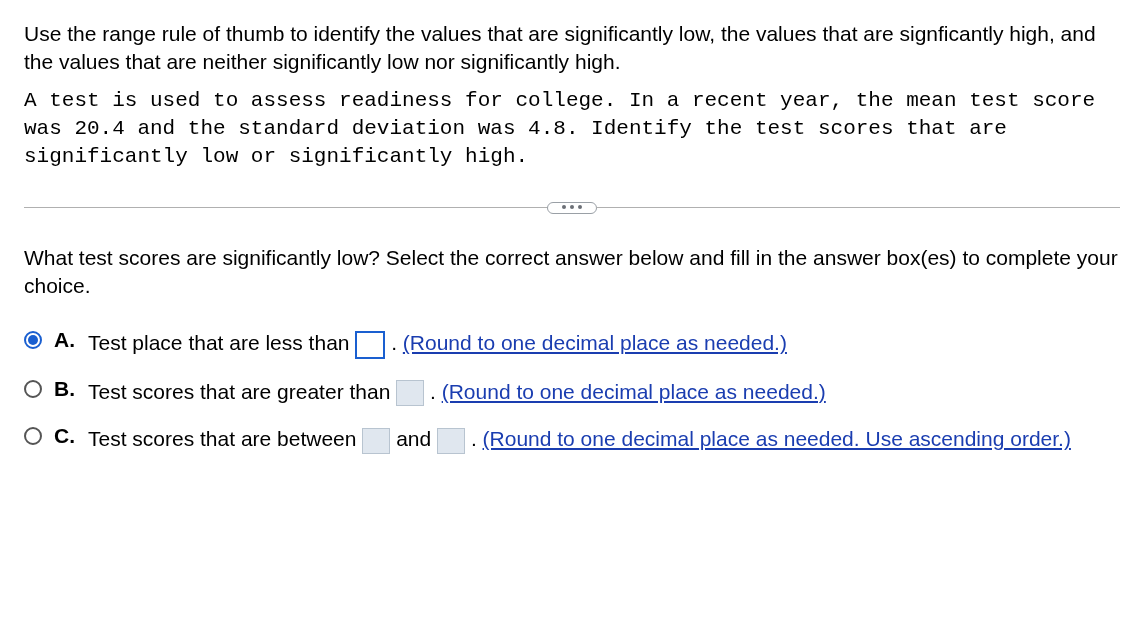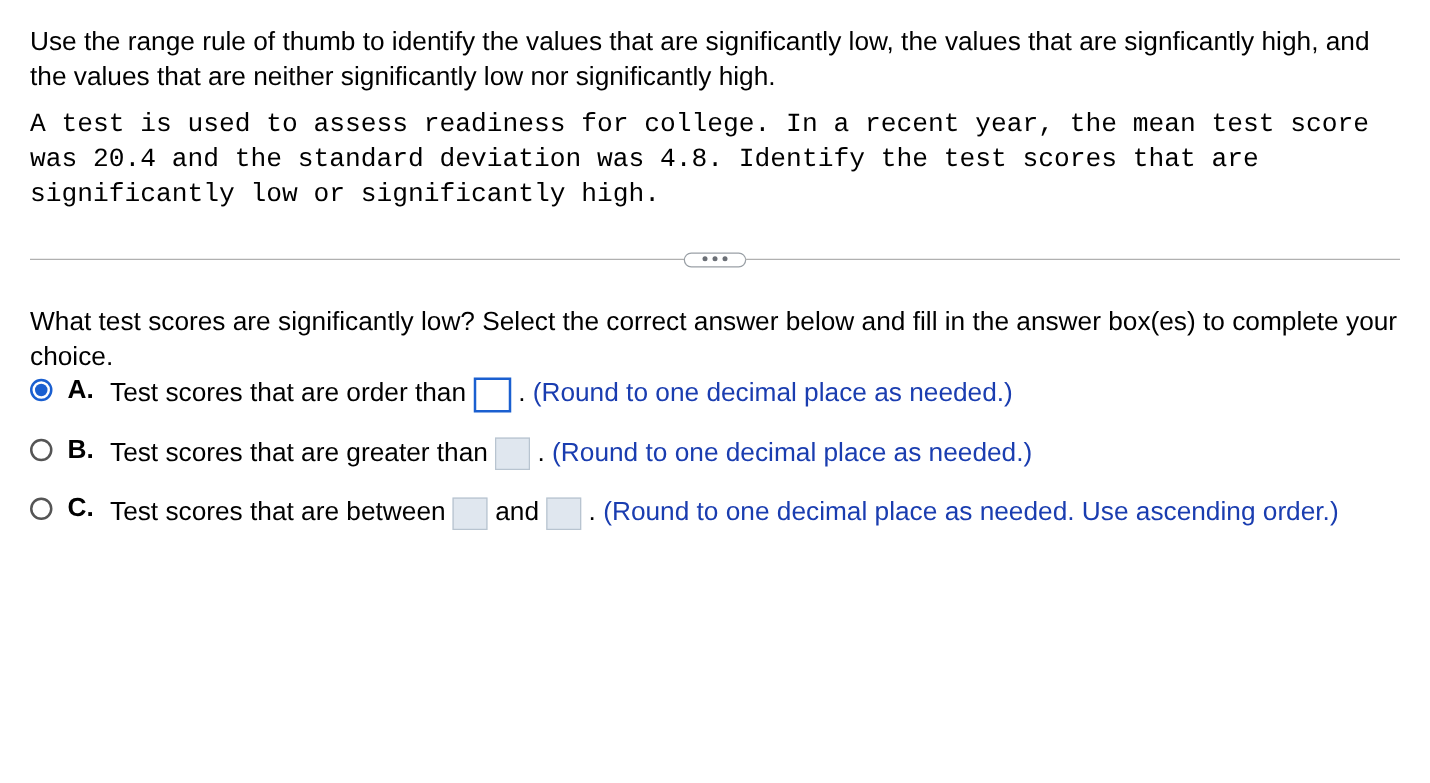--- a/index.html
+++ b/index.html
@@ -47,20 +47,21 @@
     }
     .divider-dot {
       width: 4px;
       height: 4px;
       border-radius: 50%;
       background: #6b6f76;
       display: inline-block;
     }
     .question-text {
       line-height: 1.35;
+      margin-bottom: 28px;
     }
     .option-row {
       display: flex;
       align-items: flex-start;
       margin-bottom: 18px;
     }
     .radio-wrap {
       width: 20px;
       height: 20px;
       margin-top: 3px;
@@ -110,20 +111,21 @@
       padding: 0;
     }
     .answer-input.active {
       background: #fff;
       border: 2.5px solid #1a5fd0;
       width: 30px;
       height: 28px;
     }
     .hint {
       color: #1a3db0;
+      text-decoration: underline;
     }
   </style>
 </head>
 <body>
 
 <div class="instruction-text">Use the range rule of thumb to identify the values that are significantly low, the values that are signficantly high, and the values that are neither significantly low nor significantly high.</div>
 
 <div class="problem-text">A test is used to assess readiness for college. In a recent year, the mean test score was 20.4 and the standard deviation was 4.8. Identify the test scores that are significantly low or significantly high.</div>
 
 <div class="divider-wrap">
@@ -137,21 +139,21 @@
 </div>
 
 <div class="question-text">What test scores are significantly low? Select the correct answer below and fill in the answer box(es) to complete your choice.</div>
 
 <div class="option-row">
   <div class="radio-wrap">
     <span class="radio selected"></span>
   </div>
   <span class="option-label">A.</span>
   <div class="option-body">
-    <span>Test scores that are order than </span>
+    <span>Test place that are less than </span>
     <input class="answer-input active" type="text" style="">
     <span>. </span>
     <span class="hint">(Round to one decimal place as needed.)</span>
   </div>
 </div>
 
 <div class="option-row">
   <div class="radio-wrap">
     <span class="radio empty"></span>
   </div>

